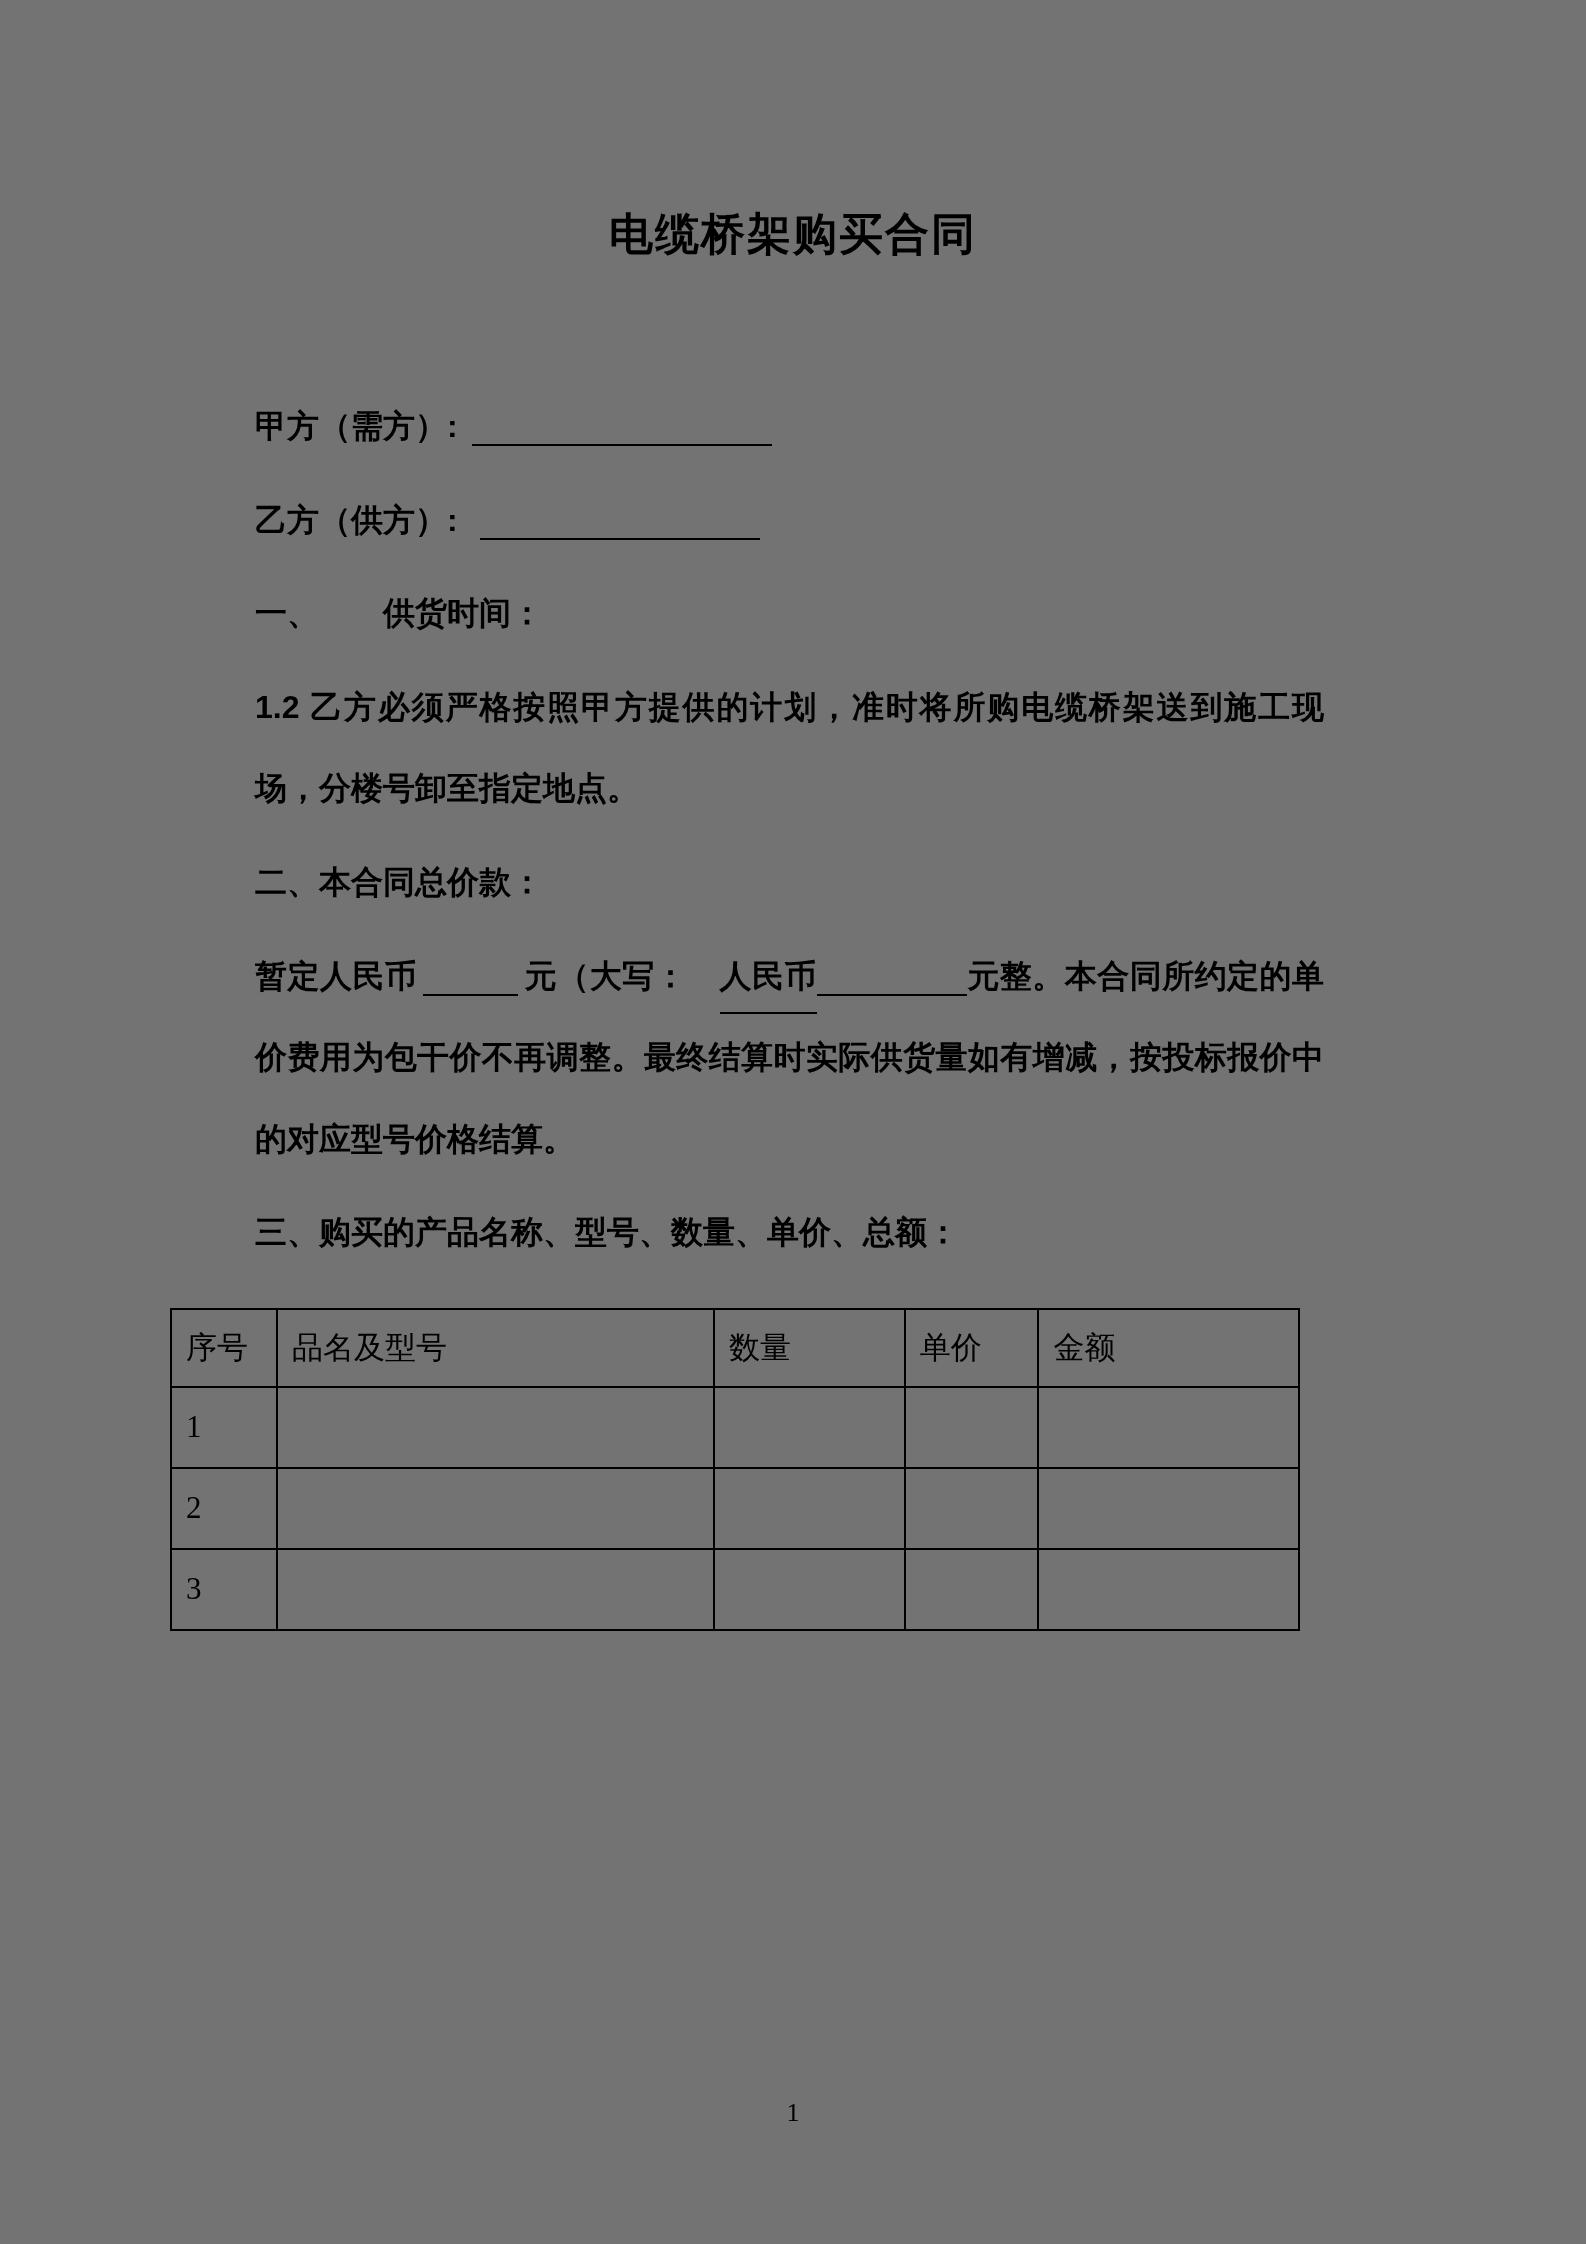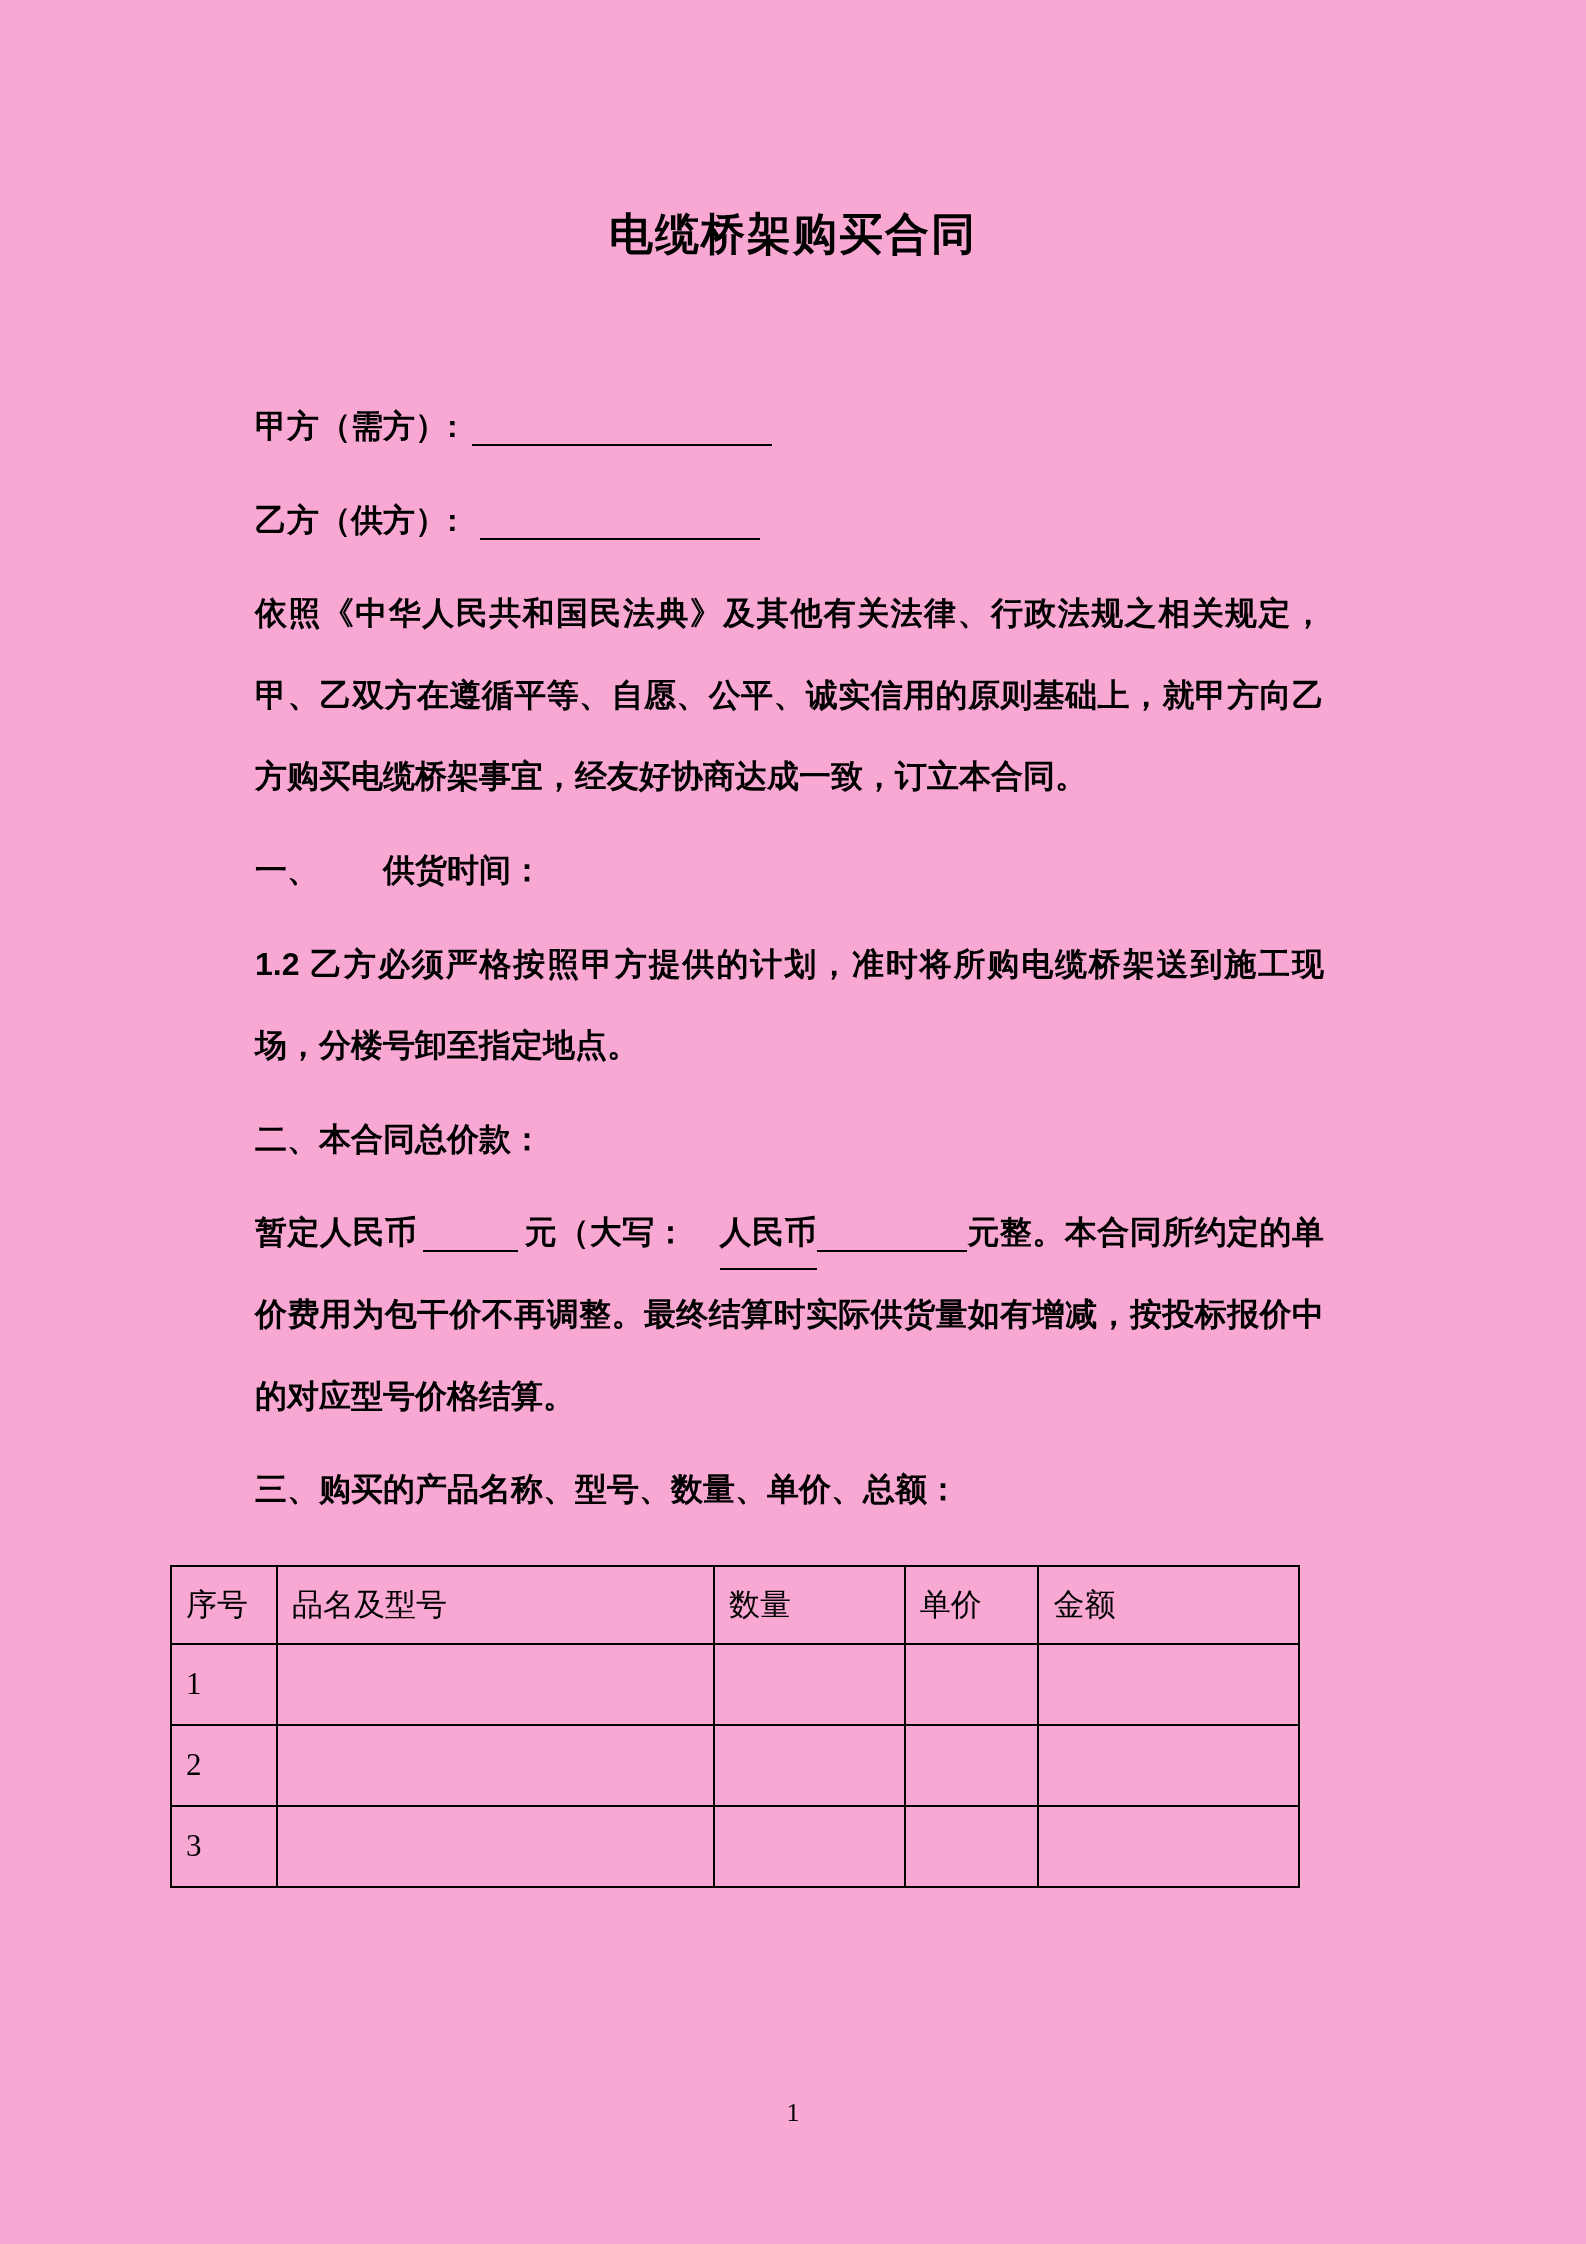--- a/index.html
+++ b/index.html
@@ -5,21 +5,21 @@
   html, body {
     margin: 0;
     padding: 0;
     background: #ffffff;
   }
   .page {
     position: relative;
     width: 1586px;
     height: 2244px;
     margin: 0 auto;
-    background: #f9a8d4;
+    background: #737373;
     color: #000000;
     font-family: "Liberation Sans", "DejaVu Sans", sans-serif;
     overflow: hidden;
   }
   .doc-title {
     margin: 0;
     padding-top: 205px;
     text-align: center;
     font-size: 44px;
     font-weight: 700;
@@ -89,21 +89,20 @@
   <div class="content">
 
     <p class="party-line">
       <span>甲方（需方）:</span><span class="blank blank-party-a"></span>
     </p>
 
     <p class="party-line">
       <span>乙方（供方）:</span><span class="blank blank-party-b"></span>
     </p>
 
-    <p>依照《中华人民共和国民法典》及其他有关法律、行政法规之相关规定，甲、乙双方在遵循平等、自愿、公平、诚实信用的原则基础上，就甲方向乙方购买电缆桥架事宜，经友好协商达成一致，订立本合同。</p>
 
     <p>一、　　供货时间：</p>
 
 
     <p>1.2 乙方必须严格按照甲方提供的计划，准时将所购电缆桥架送到施工现场，分楼号卸至指定地点。</p>
 
     <p>二、本合同总价款：</p>
 
     <p>
       <span>暂定人民币</span><span class="blank blank-amount"></span><span>元（大写：　</span><span class="ul">人民币</span><span class="blank blank-words"></span><span>元整。</span><span>本合同所约定的单价费用为包干价不再调整。最终结算时实际供货量如有增减，按投标报价中的对应型号价格结算。</span>

